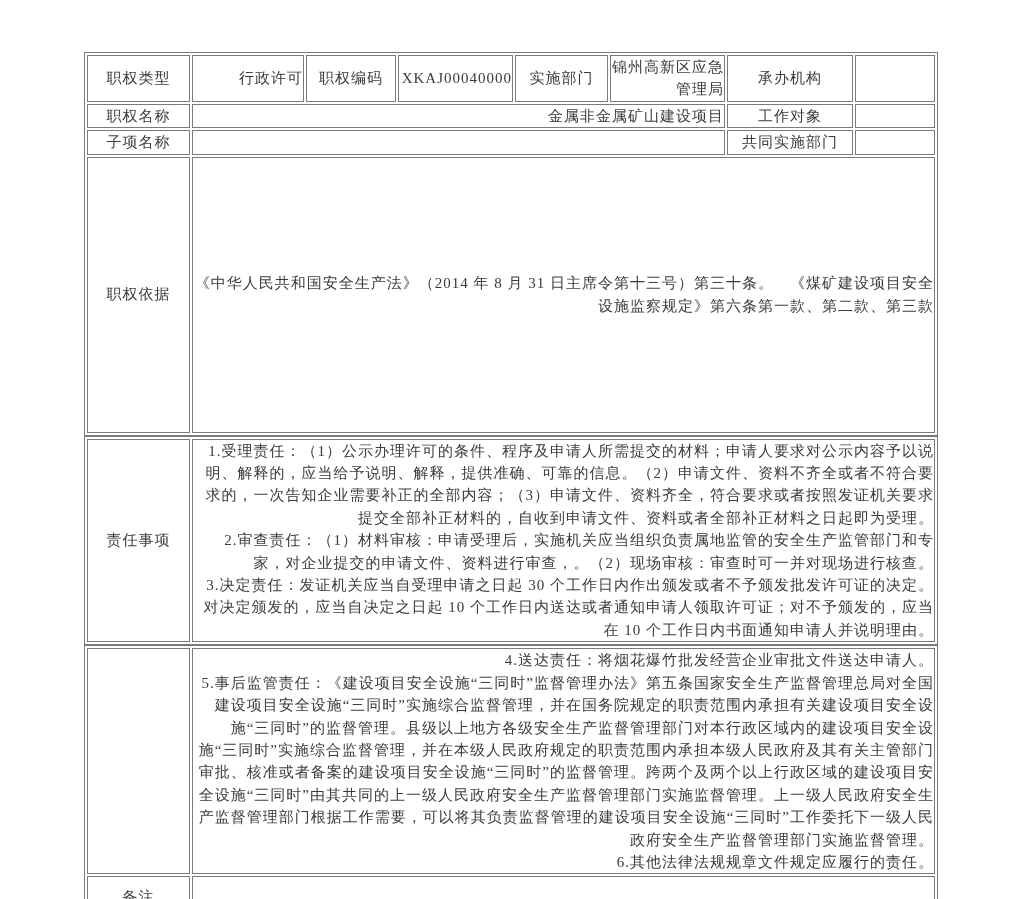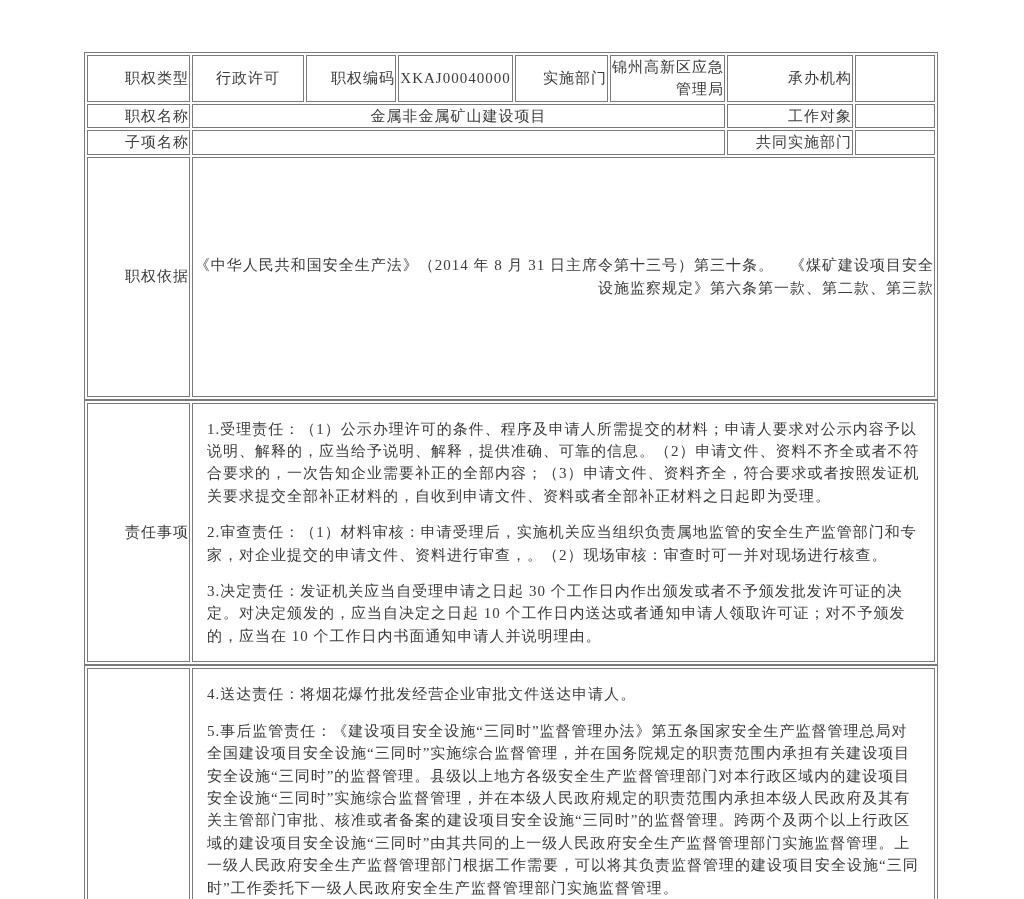--- a/index.html
+++ b/index.html
@@ -26,27 +26,27 @@
   }
   table.grid td {
     border: 1px solid #7a7a7a;
     font-size: 15px;
     letter-spacing: 1px;
     line-height: 22.4px;
     padding: 0;
     overflow: hidden;
     vertical-align: middle;
   }
-  td.lbl  { text-align: right; }
-  td.ctr  { text-align: center; }
+  td.lbl  { text-align: center; }
+  td.ctr  { text-align: right; }
   td.nowrap { white-space: nowrap; }
   td.wrapcell { padding: 0 9px; text-align: right; }
   td.content { text-align: right; padding: 1px 6px; vertical-align: middle; }
   td.content-top { text-align: left; padding: 1px 6px; vertical-align: top; }
-  .duty-item { margin: 14px; }
+  .duty-item { margin: 0; text-align: right; }
 </style>
 </head>
 <body>
 
 <div class="doc">
 
   <table class="grid">
     <colgroup>
       <col style="width:103px">
         <col style="width:112px">
@@ -73,21 +73,21 @@
       <td class="ctr" colspan="5">金属非金属矿山建设项目</td>
       <td class="lbl">工作对象</td>
       <td class="ctr"></td>
     </tr>
     <tr style="height:24px">
       <td class="lbl">子项名称</td>
       <td class="ctr" colspan="5"></td>
       <td class="lbl nowrap">共同实施部门</td>
       <td class="ctr"></td>
     </tr>
-    <tr style="height:240px">
+    <tr style="height:276px">
       <td class="lbl">职权依据</td>
       <td class="content" colspan="7">《中华人民共和国安全生产法》（2014 年 8 月 31 日主席令第十三号）第三十条。　《煤矿建设项目安全设施监察规定》第六条第一款、第二款、第三款</td>
     </tr>
   </tbody>
     </table>
 
   <table class="grid">
     <colgroup>
       <col style="width:103px">
         <col style="width:743px">

